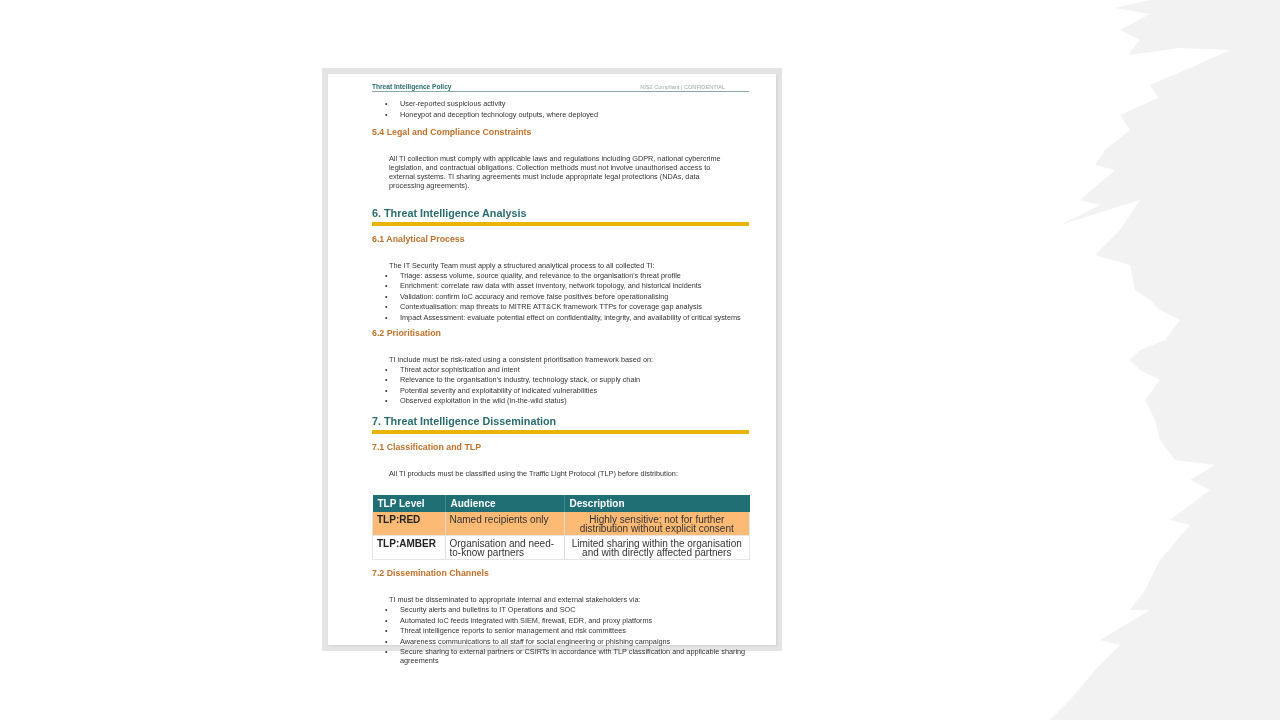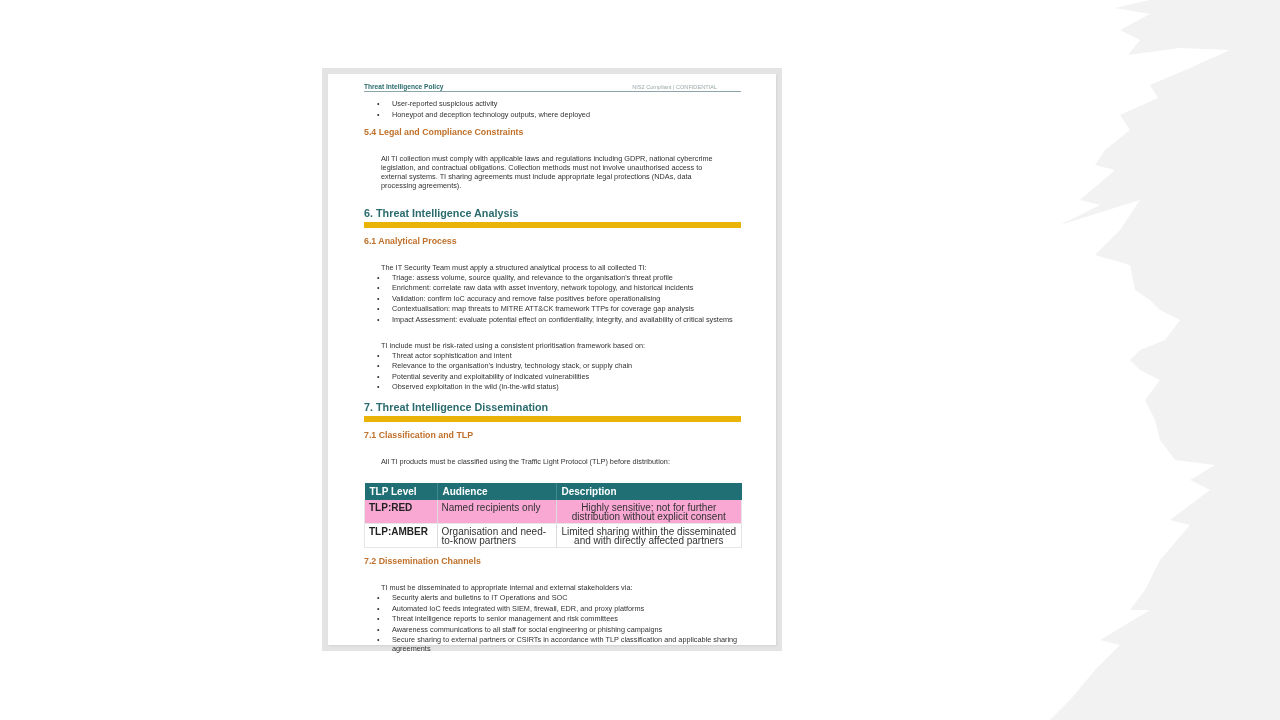--- a/index.html
+++ b/index.html
@@ -10,55 +10,55 @@
     }
     .bg-deco { position: absolute; right: 0; top: 0; width: 240px; height: 720px; }
     .page-frame {
       position: absolute; left: 322px; top: 68px; width: 460px; height: 583px;
       background: #e4e4e4;
     }
     .page {
       position: absolute; left: 6px; top: 6px; width: 448px; height: 571px;
       background: #ffffff; box-shadow: 1px 1px 2px rgba(0,0,0,0.08);
     }
-    .content { position: absolute; left: 36px; top: 6px; width: 377px; }
+    .content { position: absolute; left: 44px; top: 6px; width: 377px; }
     .running-header {
       display: flex; justify-content: space-between; align-items: flex-end;
       border-bottom: 1.5px solid #8aa6a8; padding-bottom: 1px; height: 10px;
     }
     .rh-title { font-size: 6.6px; font-weight: bold; color: #2a6b6e; }
     .rh-right { font-size: 5.6px; color: #9aa9aa; margin-right: 24px; }
     ul { margin: 0; padding: 0; list-style: none; }
     ul li {
       position: relative; padding-left: 28px; font-size: 7.3px; line-height: 9px;
       color: #333; margin-bottom: 1.5px;
     }
     ul li::before {
       content: "•"; position: absolute; left: 13px; top: 0; font-size: 7px; color: #333;
     }
     .h1 {
       font-size: 10.8px; font-weight: bold; color: #2a6b6e;
-      border-bottom: 6px solid #eab308; padding-bottom: 3px; margin: 10px 0 8px 0;
+      border-bottom: 4px solid #eab308; padding-bottom: 3px; margin: 10px 0 8px 0;
     }
     .h2 { font-size: 8.8px; font-weight: bold; color: #c0702a; margin: 6px 0 2px 0; }
     p { margin: 17px; font-size: 7.3px; line-height: 9px; color: #333; }
     .intro { margin-bottom: 1px; }
     table { border-collapse: collapse; width: 378px; margin-top: 3px; font-size: 10px; }
     th {
       background: #1f6f75; color: #ffffff; text-align: left; font-weight: bold;
       padding: 3px 5px; height: 9px; border-right: 1px solid #3d8a8f;
     }
     th:last-child { border-right: none; }
     td {
       padding: 3px 4px 2px 4px; vertical-align: top; color: #333; line-height: 9px;
       border-right: 1px solid #dcdcdc; border-bottom: 1px solid #e6e6e6;
     }
     td:last-child { border-right: 1px solid #e6e6e6; text-align: center; }
     td:first-child { border-left: 1px solid #e6e6e6; font-weight: bold; color: #222; }
-    tr.alt td { background: #f9a8d4; }
+    tr.alt td { background: #fdba74; }
     .col1 { width: 62px; } .col2 { width: 108px; }
   </style>
 </head>
 <body>
 
 <svg class="bg-deco" viewBox="0 0 240 720" preserveAspectRatio="none">
   <path fill="#f2f2f2" d="M240 0 L110 0 L75 8 L110 14 L80 30 L100 40 L88 55 L140 48 L190 50 L150 68 L110 85 L118 98 L80 115 L90 130 L65 150 L55 165 L75 170 L40 200 L60 205 L20 225 L100 200 L80 230 L55 255 L90 265 L95 290 L110 300 L120 310 L140 320 L125 340 L100 350 L90 360 L100 370 L120 380 L105 400 L115 420 L120 440 L135 460 L175 465 L150 480 L170 490 L130 520 L150 525 L120 560 L105 590 L90 610 L110 610 L60 640 L80 645 L55 670 L30 700 L10 720 L240 720 Z"></path>
 </svg>
 
 <div class="page-frame">
@@ -83,20 +83,21 @@
       <div class="h2">6.1 Analytical Process</div>
       <p class="intro">The IT Security Team must apply a structured analytical process to all collected TI:</p>
       <ul>
         <li>Triage: assess volume, source quality, and relevance to the organisation's threat profile</li>
         <li>Enrichment: correlate raw data with asset inventory, network topology, and historical incidents</li>
         <li>Validation: confirm IoC accuracy and remove false positives before operationalising</li>
         <li>Contextualisation: map threats to MITRE ATT&amp;CK framework TTPs for coverage gap analysis</li>
         <li>Impact Assessment: evaluate potential effect on confidentiality, integrity, and availability of critical systems</li>
       </ul>
 
+      <div class="h2">6.2 Prioritisation</div>
       <p class="intro">TI include must be risk-rated using a consistent prioritisation framework based on:</p>
       <ul>
         <li>Threat actor sophistication and intent</li>
         <li>Relevance to the organisation's industry, technology stack, or supply chain</li>
         <li>Potential severity and exploitability of indicated vulnerabilities</li>
         <li>Observed exploitation in the wild (in-the-wild status)</li>
       </ul>
 
       <div class="h1">7. Threat Intelligence Dissemination</div>
 
@@ -112,21 +113,21 @@
         </thead>
         <tbody>
           <tr class="alt">
             <td>TLP:RED</td>
             <td>Named recipients only</td>
             <td>Highly sensitive; not for further distribution without explicit consent</td>
           </tr>
           <tr>
             <td>TLP:AMBER</td>
             <td>Organisation and need-to-know partners</td>
-            <td>Limited sharing within the disseminated and with directly affected partners</td>
+            <td>Limited sharing within the organisation and with directly affected partners</td>
           </tr>
         </tbody>
       </table>
 
       <div class="h2" style="margin-top:8px;">7.2 Dissemination Channels</div>
       <p class="intro">TI must be disseminated to appropriate internal and external stakeholders via:</p>
       <ul>
         <li>Security alerts and bulletins to IT Operations and SOC</li>
         <li>Automated IoC feeds integrated with SIEM, firewall, EDR, and proxy platforms</li>
         <li>Threat intelligence reports to senior management and risk committees</li>

